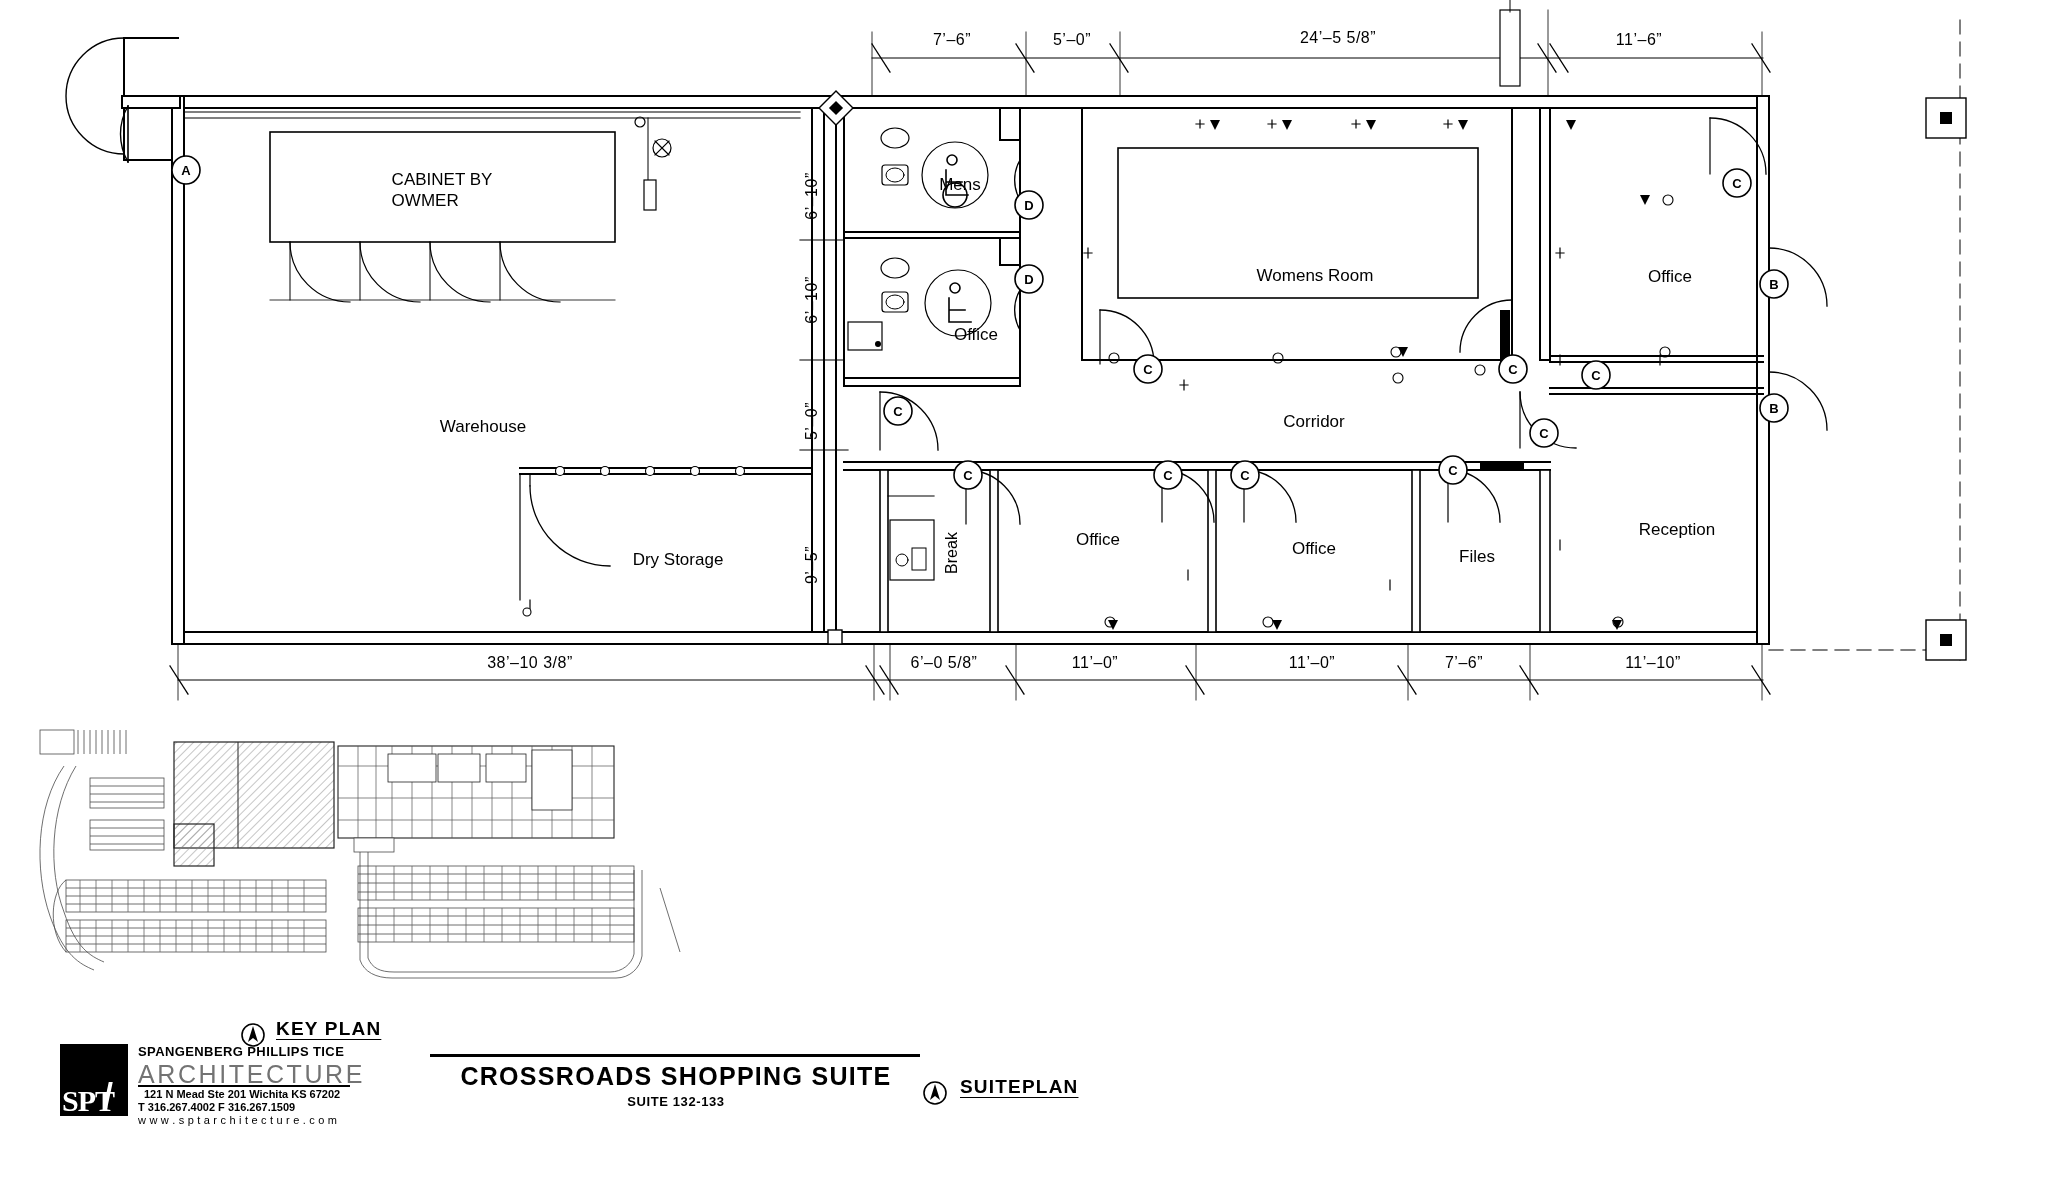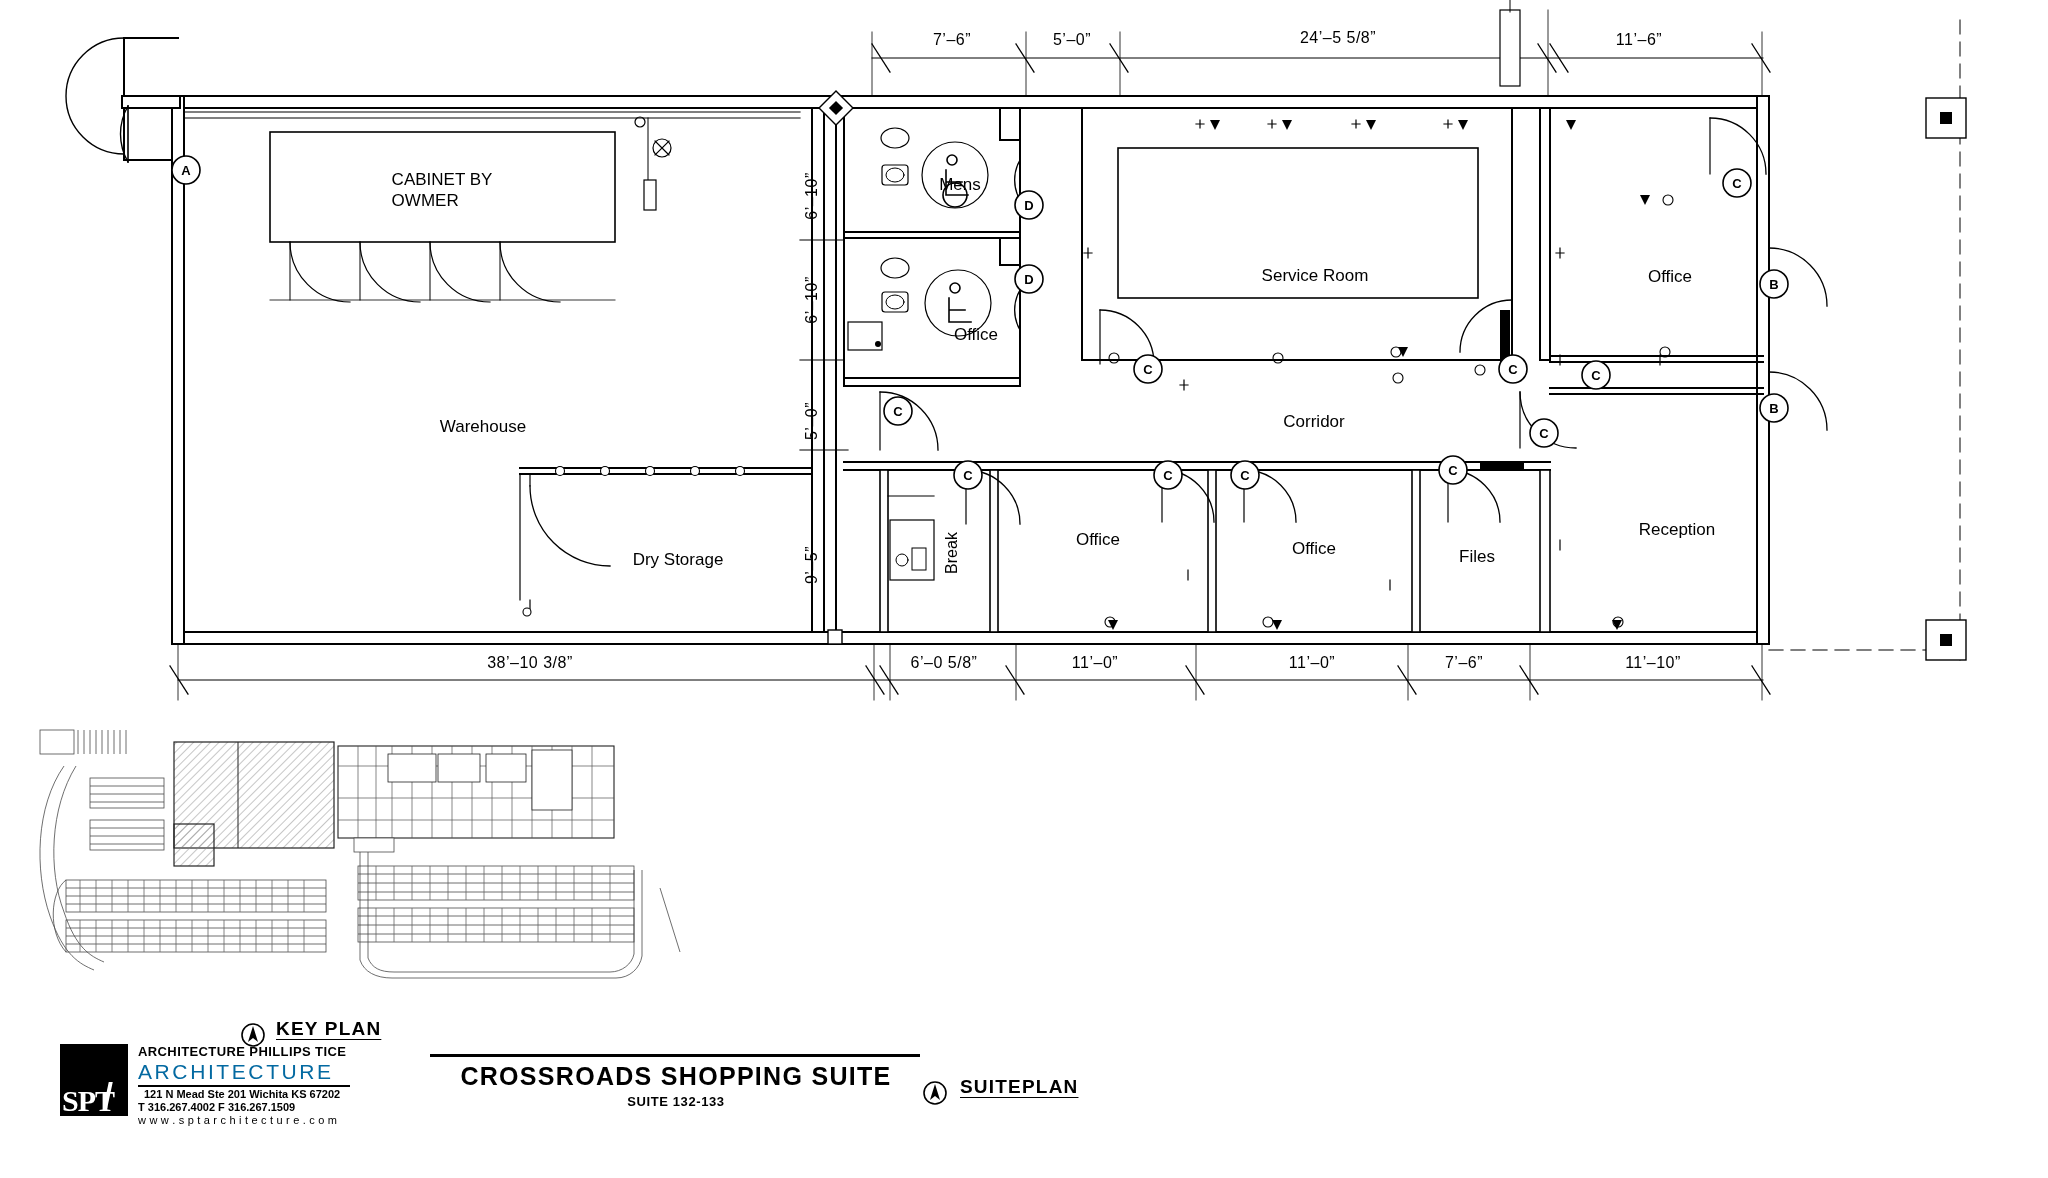--- a/index.html
+++ b/index.html
@@ -104,23 +104,23 @@
     left: 78px;
     top: 14px;
     font-size: 13px;
     font-weight: bold;
     letter-spacing: 0.4px;
   }
   .firm-arch {
     position: absolute;
     left: 78px;
     top: 30px;
-    font-size: 21px;
+    font-size: 25px;
     letter-spacing: 2.6px;
-    color: #0369a1;
+    color: #737373;
     font-family: "Liberation Sans", sans-serif;
   }
   .firm-arch-underline {
     position: absolute;
     left: 78px;
     top: 55px;
     width: 212px;
     height: 2px;
     background: #000;
   }
@@ -466,21 +466,21 @@
   </svg>
 
   <div class="lbl room-label" style="left:483px; top:427px;">Warehouse</div>
   <div class="lbl room-label" style="left:678px; top:560px;">Dry Storage</div>
   <div class="lbl cabinet-label" style="left:442px; top:190px;">
     <span>CABINET BY</span><br>
     <span>OWMER</span>
   </div>
   <div class="lbl room-label" style="left:960px; top:185px;">Mens</div>
   <div class="lbl room-label" style="left:976px; top:335px;">Office</div>
-  <div class="lbl room-label" style="left:1315px; top:276px;">Service Room</div>
+  <div class="lbl room-label" style="left:1315px; top:276px;">Womens Room</div>
   <div class="lbl room-label" style="left:1314px; top:422px;">Corridor</div>
   <div class="lbl room-label" style="left:1670px; top:277px;">Office</div>
   <div class="lbl room-label" style="left:1677px; top:530px;">Reception</div>
   <div class="lbl room-label" style="left:1098px; top:540px;">Office</div>
   <div class="lbl room-label" style="left:1314px; top:549px;">Office</div>
   <div class="lbl room-label" style="left:1477px; top:557px;">Files</div>
   <div class="lbl break-label" style="left:952px; top:553px;">Break</div>
 
   <div class="lbl dim-label" style="left:952px; top:40px;">7’–6”</div>
   <div class="lbl dim-label" style="left:1072px; top:40px;">5’–0”</div>
@@ -684,21 +684,21 @@
     <circle cx="13" cy="13" r="11" fill="none" stroke="#000" stroke-width="1.6"></circle>
     <path d="M13 4 L18 20 L13 16 L8 20 Z" fill="#000"></path>
   </svg>
   <div class="caption" style="left:960px; top:1076px;">SUITEPLAN</div>
 
   <div class="titleblock">
     <div class="logo-box"></div>
     <div class="logo-spt">SPT</div>
     <div class="logo-slash"></div>
 
-    <div class="firm-name">ARCHITECTURE PHILLIPS TICE</div>
+    <div class="firm-name">SPANGENBERG PHILLIPS TICE</div>
     <div class="firm-arch">ARCHITECTURE</div>
     <div class="firm-arch-underline"></div>
     <div class="firm-addr">121 N  Mead  Ste 201   Wichita   KS 67202</div>
     <div class="firm-phone">T  316.267.4002    F  316.267.1509</div>
     <div class="firm-web">w w w . s p t a r c h i t e c t u r e . c o m</div>
 
     <div class="project-rule-top"></div>
     <div class="project-title">CROSSROADS SHOPPING SUITE</div>
     <div class="project-sub">SUITE 132-133</div>
   </div>

